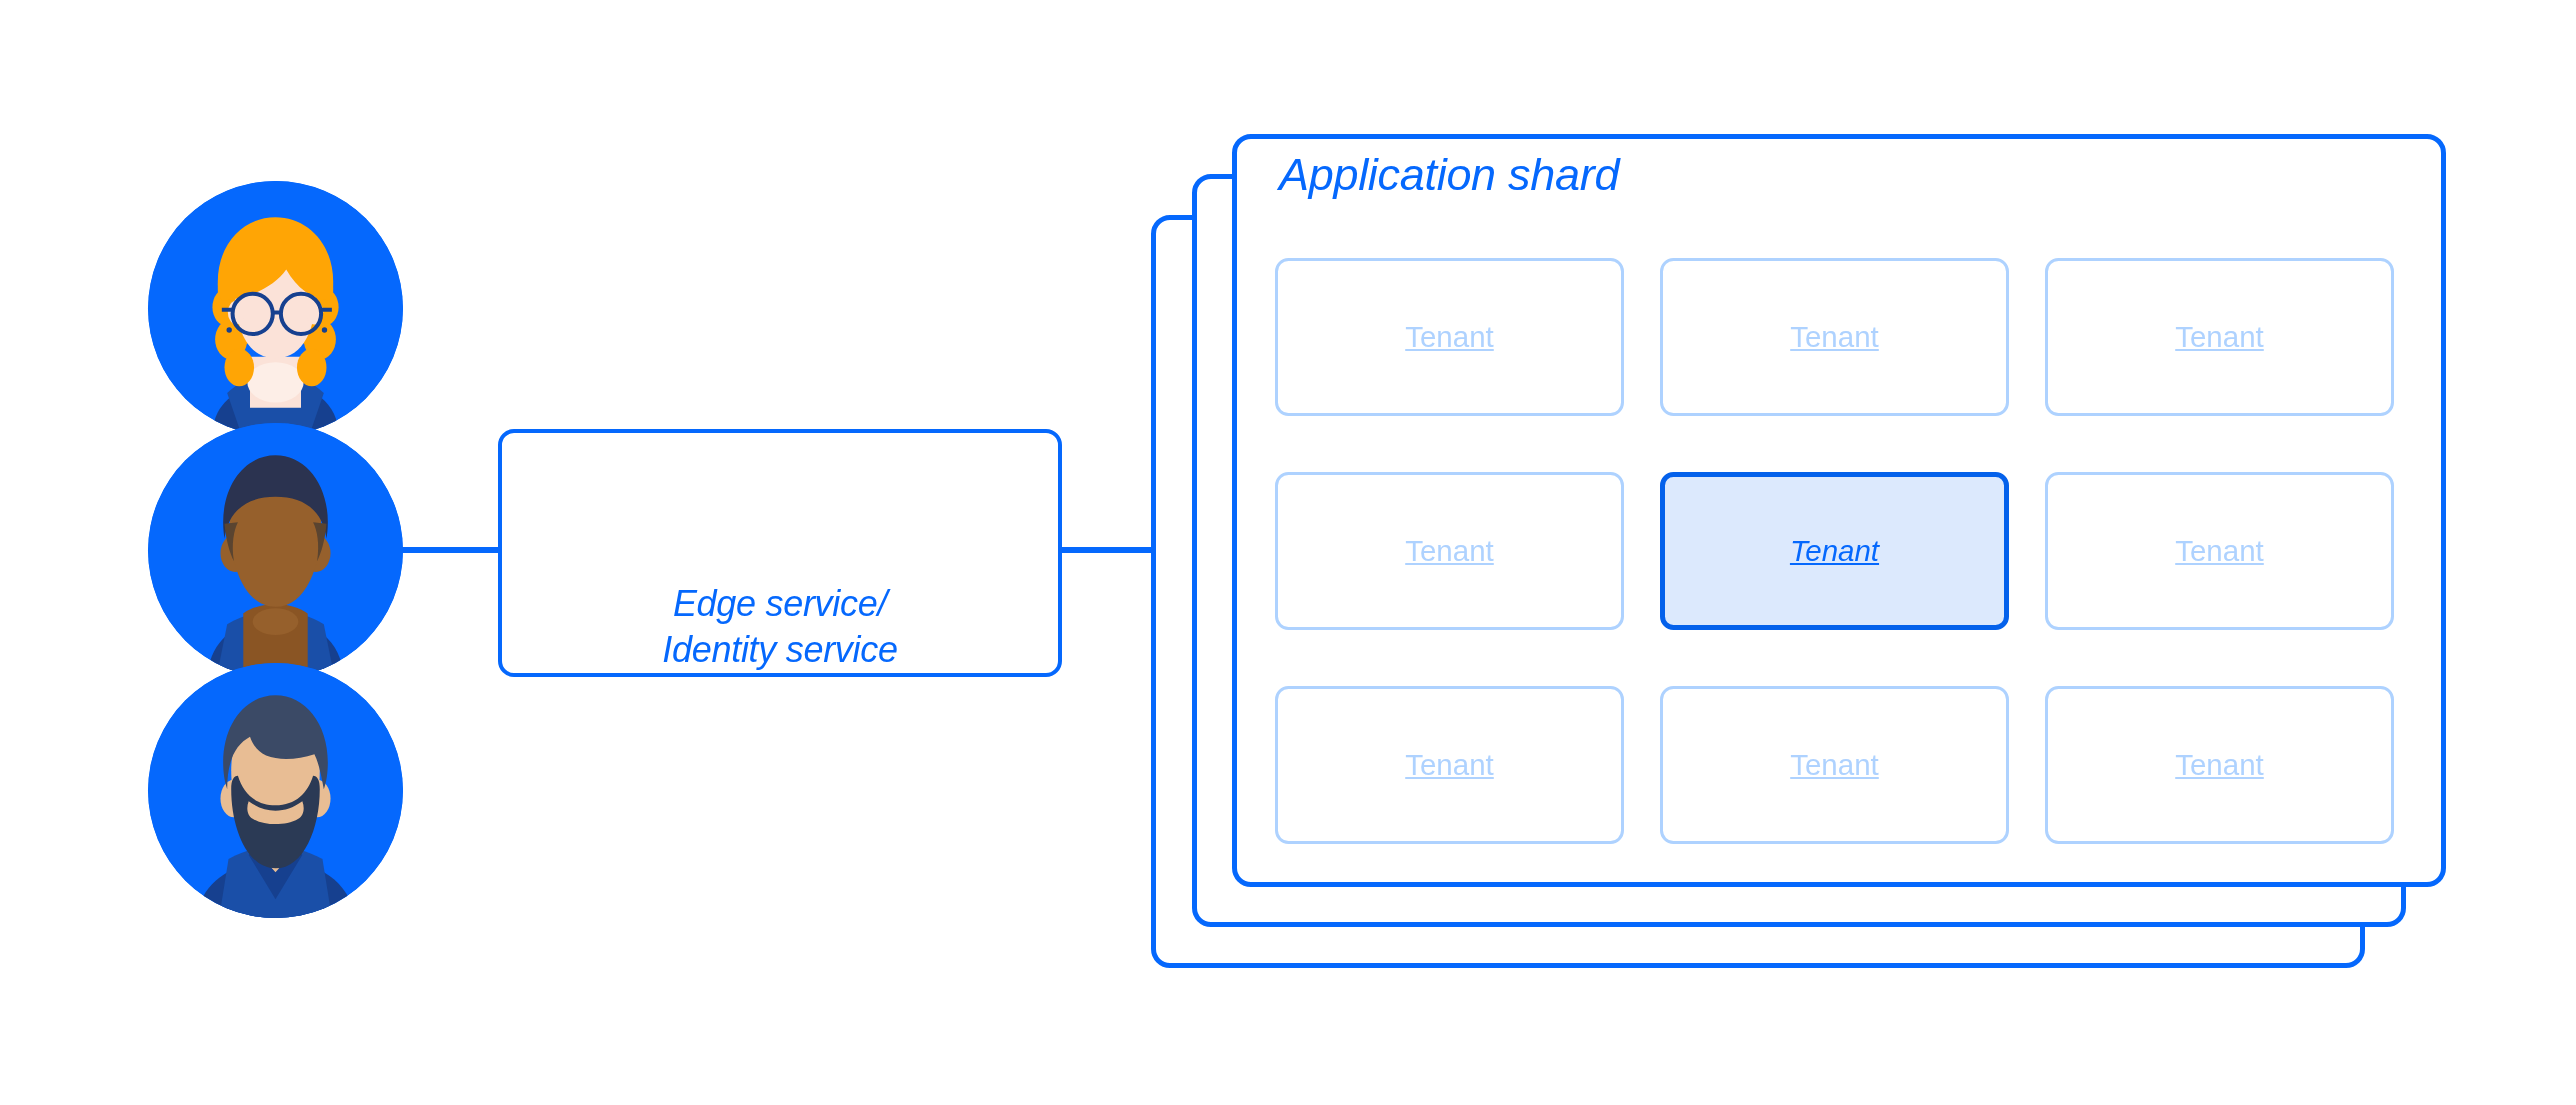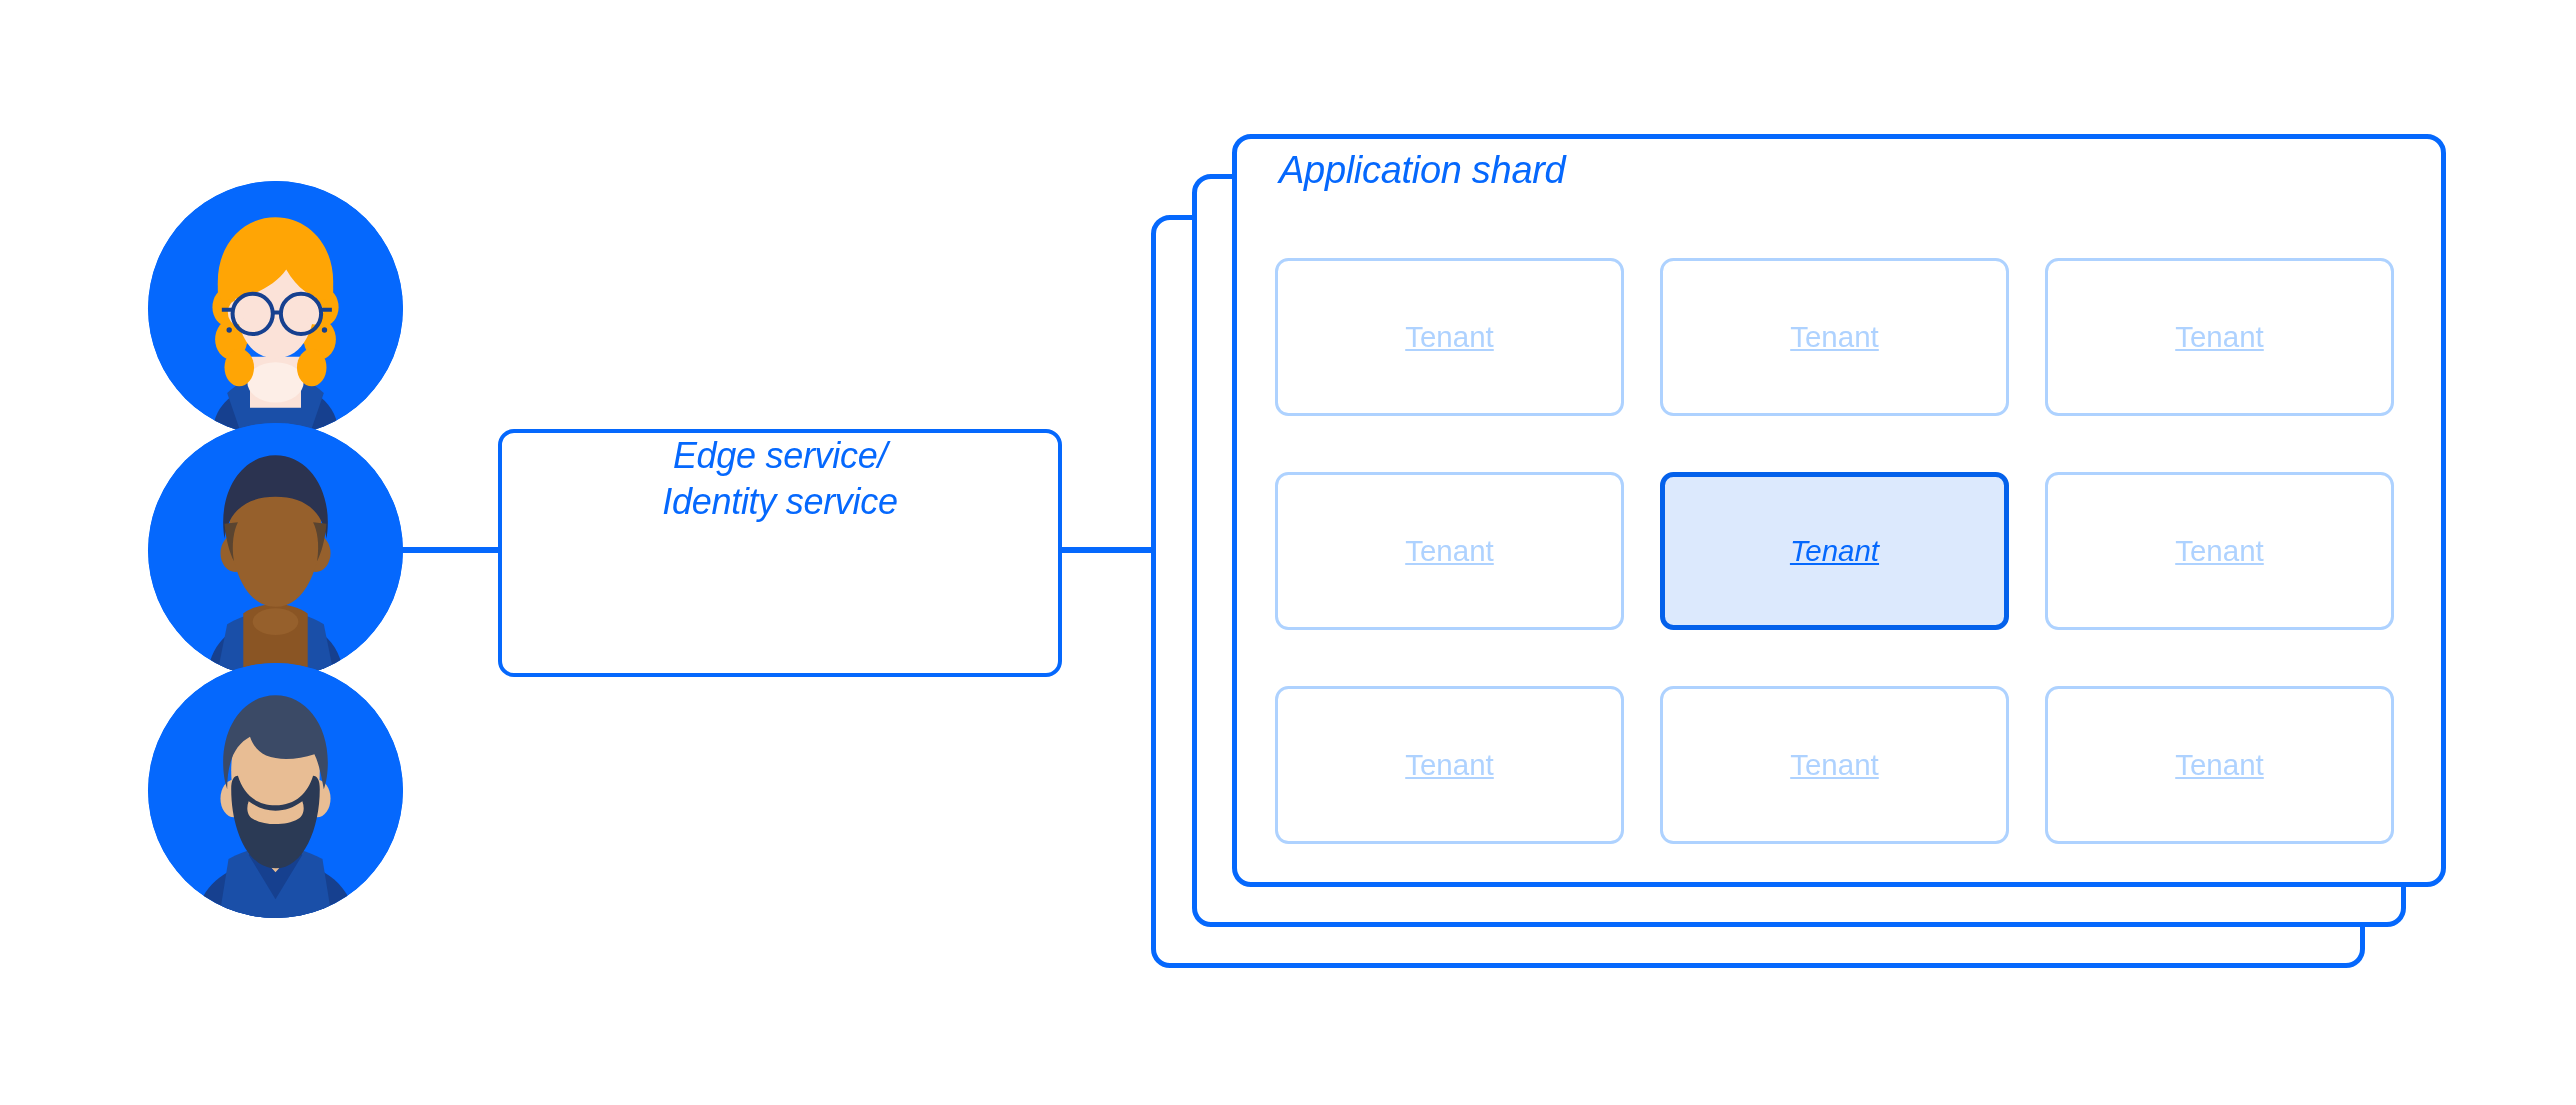--- a/index.html
+++ b/index.html
@@ -44,21 +44,21 @@
     position: absolute;
     left: 498px;
     top: 429px;
     width: 564px;
     height: 248px;
     border: 4.7px solid #0568fd;
     border-radius: 16px;
     background: #ffffff;
     box-sizing: border-box;
     display: flex;
-    align-items: flex-start;
+    align-items: flex-end;
     justify-content: center;
   }
   .edge-label {
     font-style: italic;
     font-size: 36px;
     line-height: 1.28;
     color: #0568fd;
     text-align: center;
     white-space: pre-line;
     letter-spacing: -0.3px;
@@ -75,21 +75,21 @@
   .shard-back-2 { left: 1151px; top: 215px; width: 1214px; height: 753px; z-index: 1; }
   .shard-back-1 { left: 1192px; top: 174px; width: 1214px; height: 753px; z-index: 2; }
   .shard-front  { left: 1232px; top: 134px; width: 1214px; height: 753px; z-index: 3; }
 
   .shard-title {
     position: absolute;
     left: 1279px;
     top: 149px;
     z-index: 4;
     font-style: italic;
-    font-size: 38px;
+    font-size: 45px;
     color: #0568fd;
     letter-spacing: -0.3px;
   }
 
   .tenant-grid {
     position: absolute;
     left: 1275px;
     top: 258px;
     width: 1131px;
     height: 588px;

